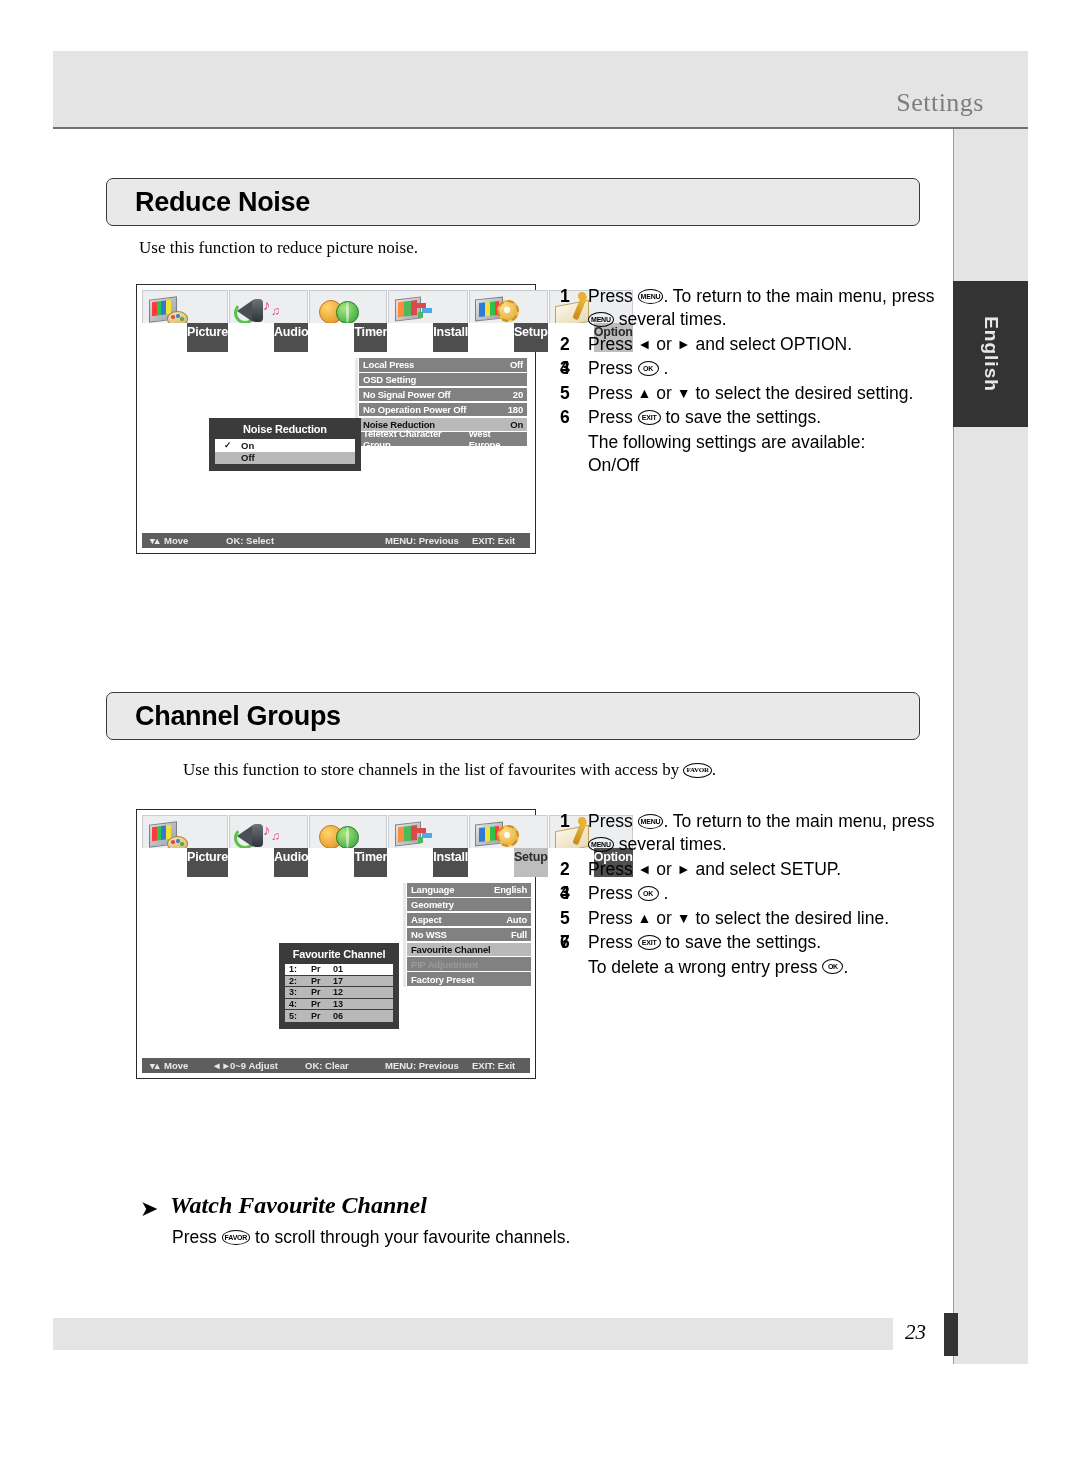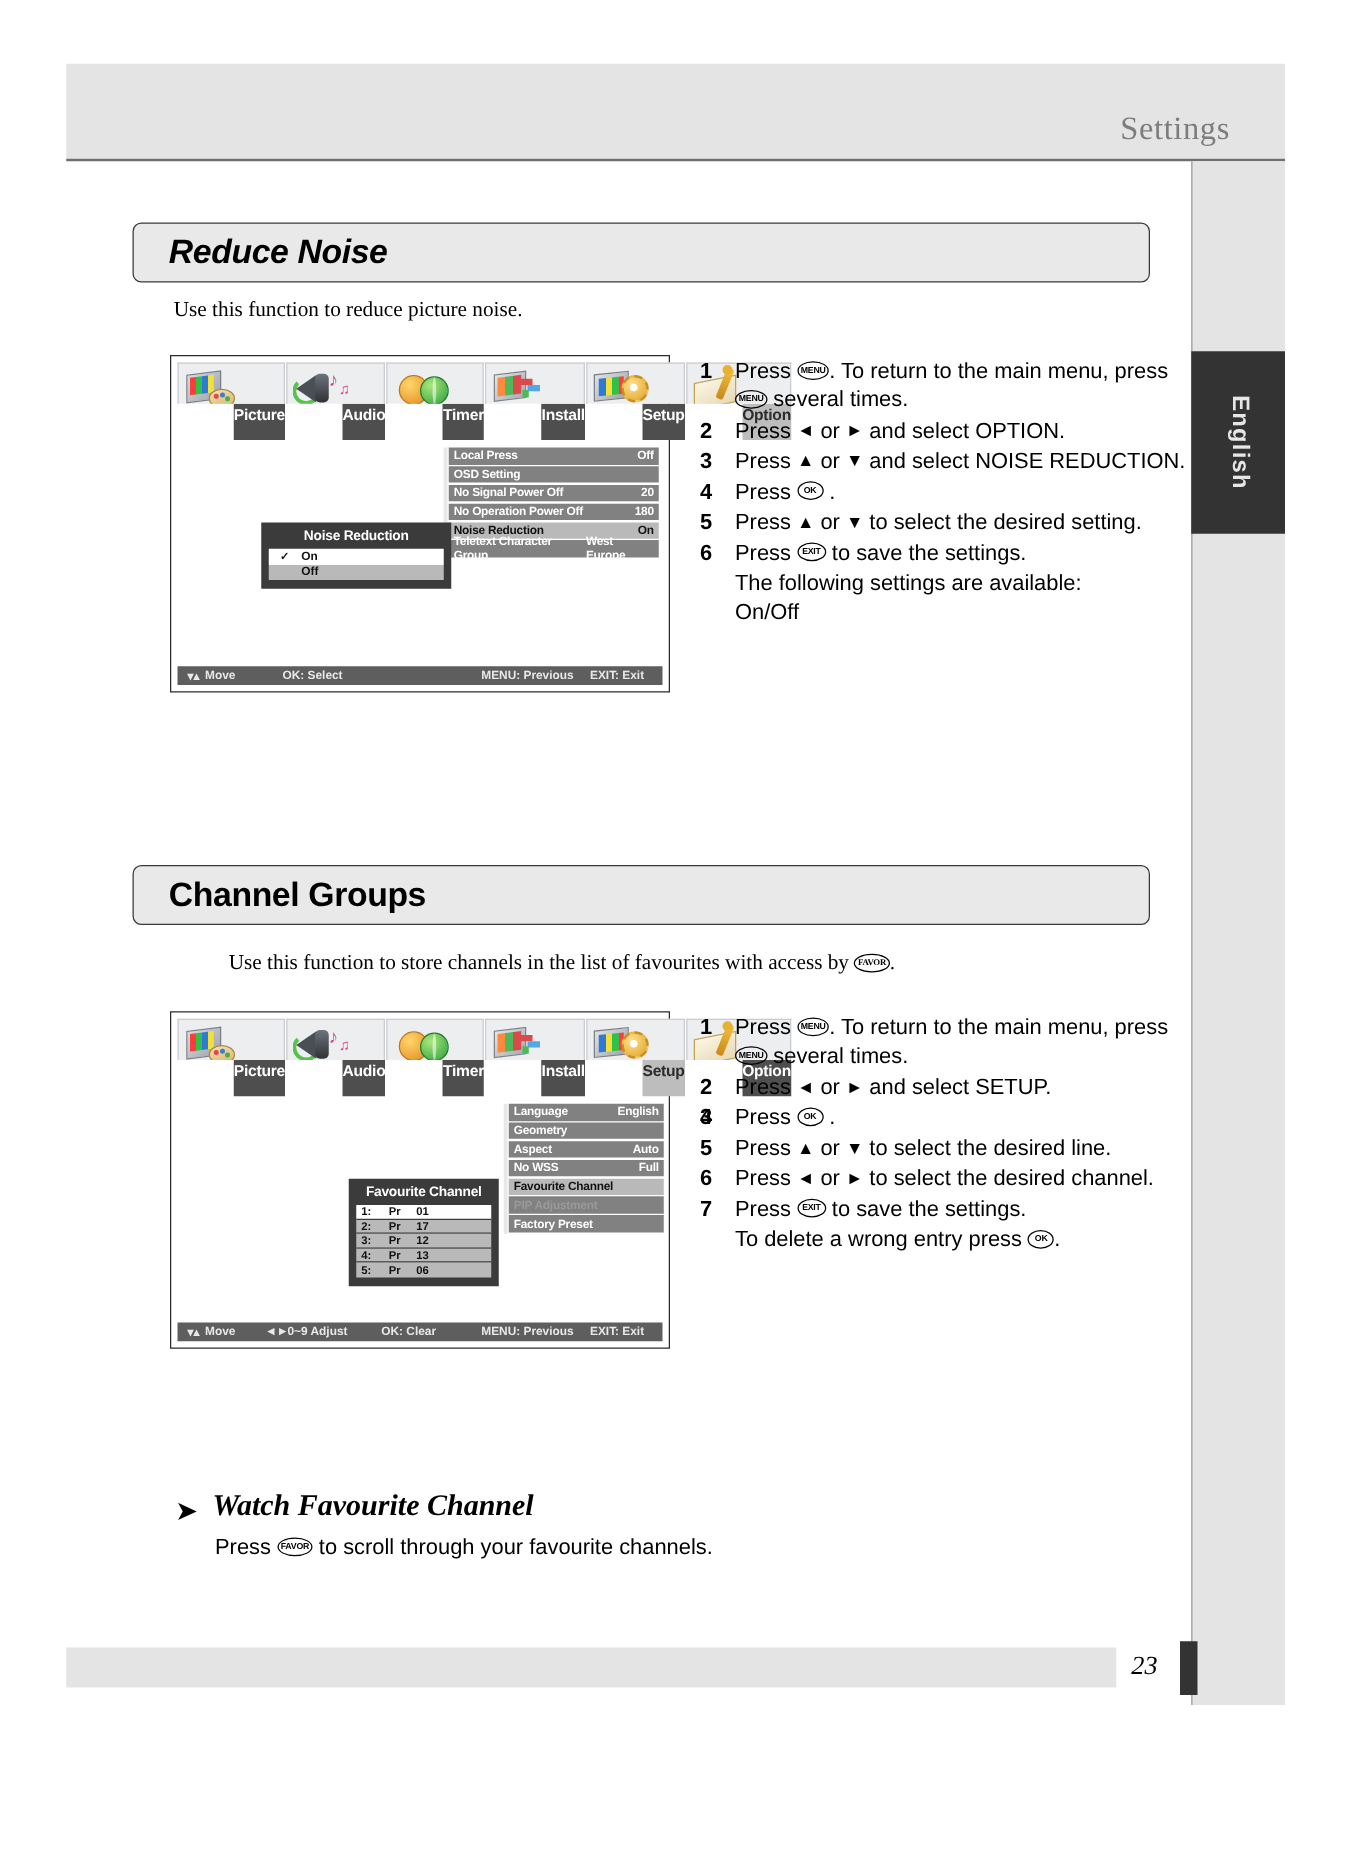--- a/index.html
+++ b/index.html
@@ -138,21 +138,21 @@
 
 <div class="right-col"></div>
 <div class="lang-tab">
   <span>English</span>
 </div>
 
 <div class="footer-band"></div>
 <div class="page-num">23</div>
 <div class="page-tab"></div>
 
-<div class="sec-title" style="top:178px;font-style:italic;">
+<div class="sec-title" style="top:178px;">
   <span>Reduce Noise</span>
 </div>
 <div class="sec-intro" style="left:139px;top:238px;">Use this function to reduce picture noise.</div>
 
 <div class="osd" style="left:136px;top:284px;">
   <div class="osd-tabs">
 
     <div class="osd-tab">
       <div class="tab-icon">
         <div class="ic tv-body"></div>
@@ -271,21 +271,20 @@
   <div class="step">
     <span class="n">1</span>
     <span><span>Press </span><span class="key">MENU</span><span>. To return to the main menu, press </span><br><span class="key">MENU</span><span> several times.</span></span>
   </div>
   <div class="step">
     <span class="n">2</span>
     <span><span>Press </span><span class="arr">◄</span><span> or </span><span class="arr">►</span><span> and select OPTION.</span></span>
   </div>
   <div class="step">
     <span class="n">3</span>
-    <span><span>Press </span><span class="arr">▲</span><span> or </span><span class="arr">▼</span><span> and select NOISE REDUCTION.</span></span>
   </div>
   <div class="step">
     <span class="n">4</span>
     <span><span>Press </span><span class="key ok">OK</span><span> .</span></span>
   </div>
   <div class="step">
     <span class="n">5</span>
     <span><span>Press </span><span class="arr">▲</span><span> or </span><span class="arr">▼</span><span> to select the desired setting.</span></span>
   </div>
   <div class="step">
@@ -461,21 +460,20 @@
   <div class="step">
     <span class="n">4</span>
     <span><span>Press </span><span class="key ok">OK</span><span> .</span></span>
   </div>
   <div class="step">
     <span class="n">5</span>
     <span><span>Press </span><span class="arr">▲</span><span> or </span><span class="arr">▼</span><span> to select the desired line.</span></span>
   </div>
   <div class="step">
     <span class="n">6</span>
-    <span><span>Press </span><span class="arr">◄</span><span> or </span><span class="arr">►</span><span> to select the desired channel.</span></span>
   </div>
   <div class="step">
     <span class="n">7</span>
     <span><span>Press </span><span class="key">EXIT</span><span> to save the settings.</span></span>
   </div>
   <div class="note">
     <div><span>To delete a wrong entry press </span><span class="key ok">OK</span><span>.</span></div>
   </div>
 </div>
 

